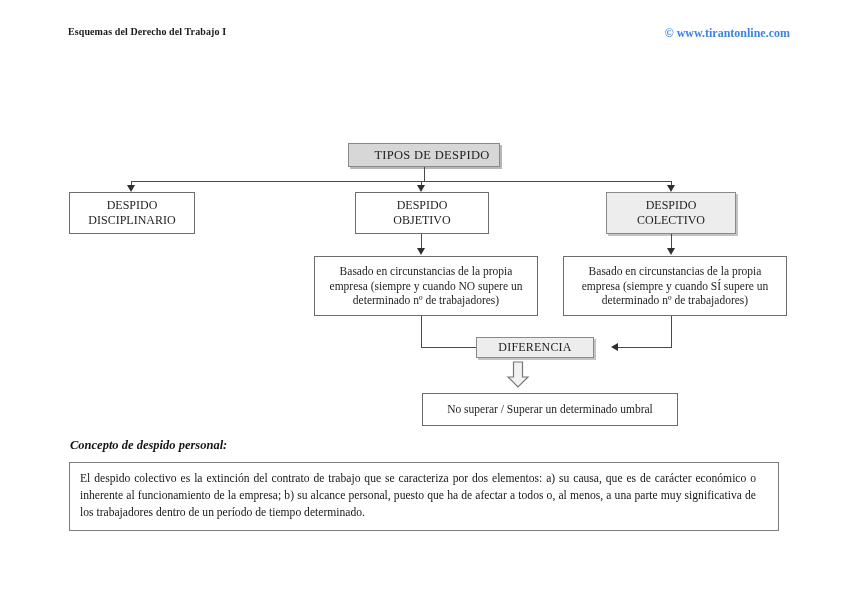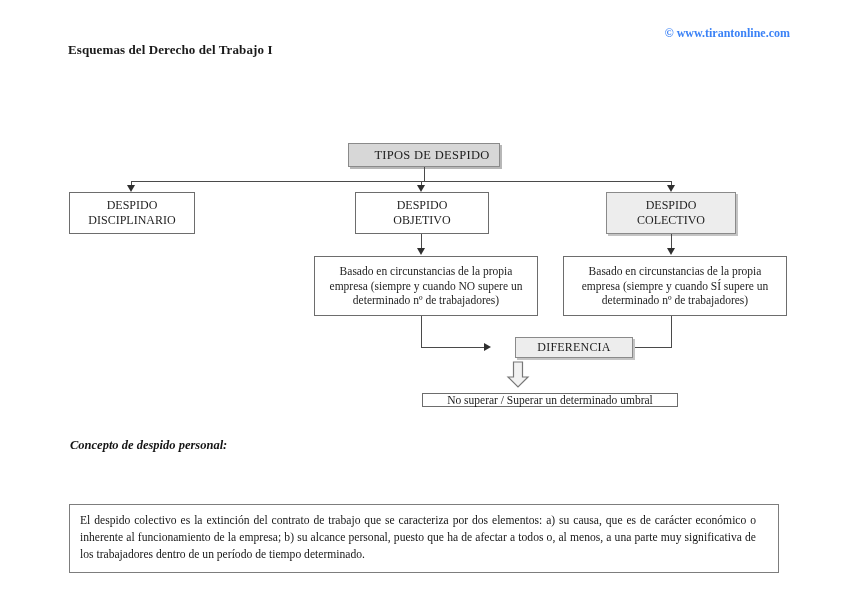--- a/index.html
+++ b/index.html
@@ -5,21 +5,21 @@
   html,body{margin:0;padding:0;}
   body{
     width:848px;height:601px;background:#ffffff;
     font-family:"Liberation Serif", serif;
     color:#1a1a1a;position:relative;overflow:hidden;
   }
   .page{position:absolute;inset:0;}
 
   
   .hdr{position:absolute;top:26px;left:68px;right:58px;height:20px;}
-  .hdr-left{position:absolute;left:0;top:16px;font-size:13px;font-weight:bold;
+  .hdr-left{position:absolute;left:0;top:0;font-size:10px;font-weight:bold;
             font-family:"Liberation Serif",serif;letter-spacing:.1px;white-space:nowrap;}
   .hdr-right{position:absolute;right:0;top:0;font-size:12px;font-weight:bold;
              color:#3b82f6;white-space:nowrap;}
 
   
   .title{position:absolute;top:110px;left:0;width:848px;text-align:center;
          font-family:"Liberation Sans",sans-serif;font-weight:bold;font-size:14.5px;
          letter-spacing:.2px;color:#111;}
 
   
@@ -31,22 +31,22 @@
   .box-lightgray{background:#ededed;border:1px solid #8a8a8a;
             box-shadow:2px 2px 0 0 #c4c4c4;}
   .box-white{background:#ffffff;border:1px solid #6d6d6d;}
 
   #box-tipos{left:348px;top:143px;width:152px;height:24px;font-size:12.5px;letter-spacing:.3px;}
   #box-disciplinario{left:69px;top:192px;width:126px;height:42px;font-size:12px;}
   #box-objetivo{left:355px;top:192px;width:134px;height:42px;font-size:12px;}
   #box-colectivo{left:606px;top:192px;width:130px;height:42px;font-size:12px;}
   #box-desc-objetivo{left:314px;top:256px;width:224px;height:60px;font-size:11.5px;padding:0 6px;}
   #box-desc-colectivo{left:563px;top:256px;width:224px;height:60px;font-size:11.5px;padding:0 6px;}
-  #box-diferencia{left:515px;top:337px;width:118px;height:21px;font-size:12px;letter-spacing:.2px;}
-  #box-umbral{left:422px;top:393px;width:256px;height:14px;font-size:11.5px;}
+  #box-diferencia{left:476px;top:337px;width:118px;height:21px;font-size:12px;letter-spacing:.2px;}
+  #box-umbral{left:422px;top:393px;width:256px;height:33px;font-size:11.5px;}
 
   
   .ln{position:absolute;background:#4a4a4a;}
   .ln-h{height:1px;}
   .ln-v{width:1px;}
   .arrow-down{position:absolute;width:0;height:0;
       border-left:4px solid transparent;border-right:4px solid transparent;
       border-top:7px solid #2f2f2f;}
   .arrow-right{position:absolute;width:0;height:0;
       border-top:4px solid transparent;border-bottom:4px solid transparent;
@@ -57,21 +57,21 @@
 
   
   .block-arrow{position:absolute;left:504px;top:361px;width:28px;height:28px;}
 
   
   .concept-label{position:absolute;left:70px;top:438px;font-size:12.5px;
       font-weight:bold;font-style:italic;font-family:"Liberation Serif",serif;color:#141414;}
   .concept-box{position:absolute;left:69px;top:462px;width:710px;
       box-sizing:border-box;border:1px solid #7d7d7d;background:#fff;
       padding:8px 22px 9px 10px;font-size:11.6px;line-height:1.45;
-      text-align:justify;color:#171717;margin-top:42px;}
+      text-align:justify;color:#171717;}
 </style>
 </head>
 <body>
 
 <div class="page">
 
   <div class="hdr">
     <div class="hdr-left">Esquemas del Derecho del Trabajo I</div>
     <div class="hdr-right">© www.tirantonline.com</div>
   </div>

